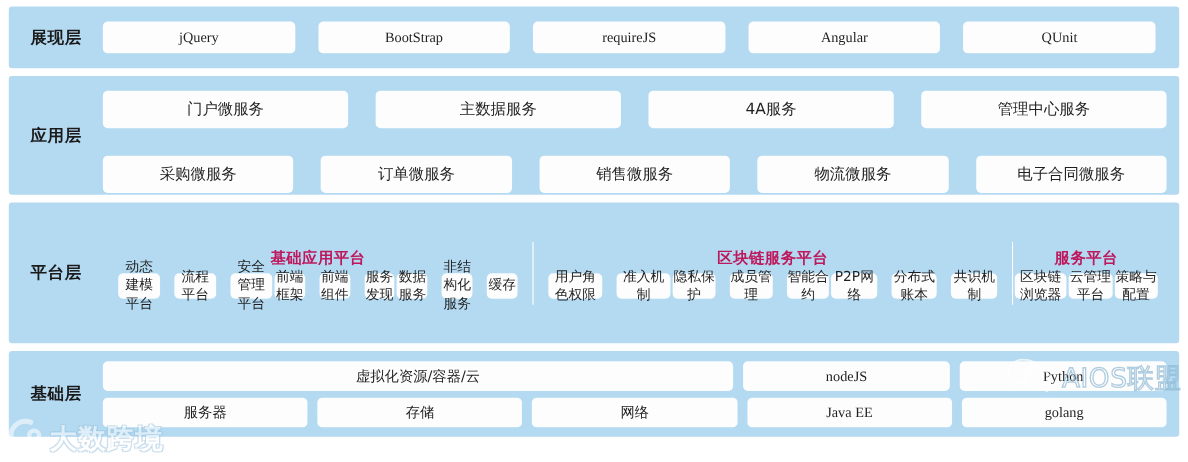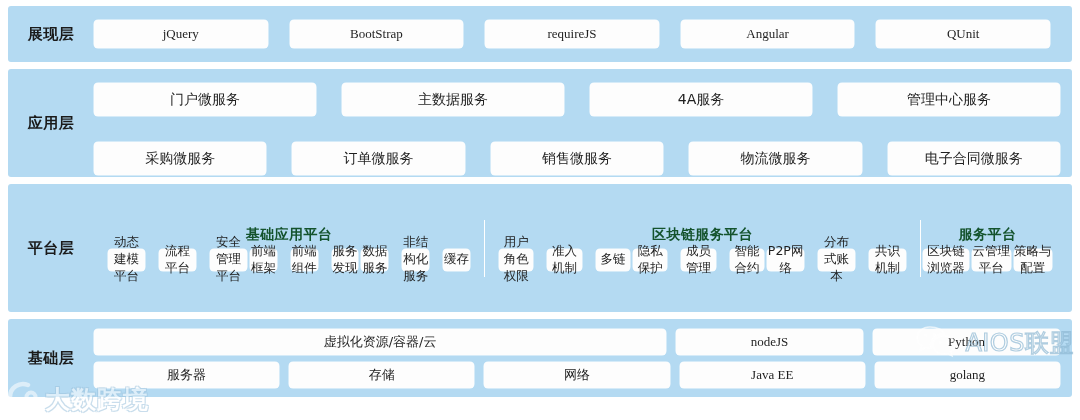--- a/index.html
+++ b/index.html
@@ -108,21 +108,21 @@
     position: relative;
   }
   .platform-group + .platform-group { border-left: 1.5px solid #ffffff; }
   #group-basic { flex: 0 0 390px; }
   #group-blockchain { flex: 1; }
   #group-service { flex: 0 0 142px; padding-left: 2px; padding-right: 10px; }
 
   .group-title {
     font-weight: bold;
     font-size: 14px;
-    color: #14532d;
+    color: #be185d;
     margin-bottom: 5px;
     font-family: "DejaVu Sans", "Liberation Sans", sans-serif;
     letter-spacing: 0.4px;
   }
   .group-grid {
     display: flex;
     flex-direction: row;
     gap: 3px;
     width: 100%;
   }
@@ -250,21 +250,20 @@
           </div>
         </div>
       </div>
 
       <div class="platform-group" id="group-blockchain">
         <div class="group-title">区块链服务平台</div>
         <div class="group-grid">
           <div class="row">
             <div class="cell">用户角色权限</div>
             <div class="cell">准入机制</div>
-            <div class="cell">多链</div>
           </div>
           <div class="row">
             <div class="cell">隐私保护</div>
             <div class="cell">成员管理</div>
             <div class="cell">智能合约</div>
           </div>
           <div class="row">
             <div class="cell">P2P网络</div>
             <div class="cell">分布式账本</div>
             <div class="cell">共识机制</div>

